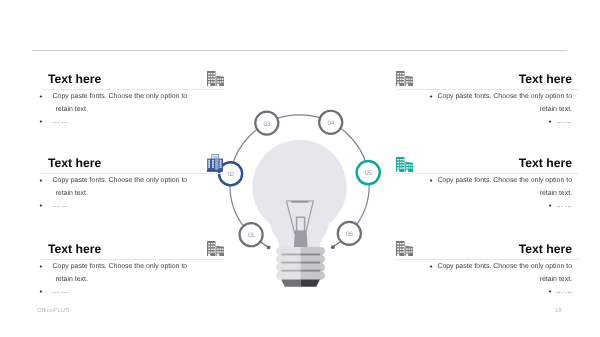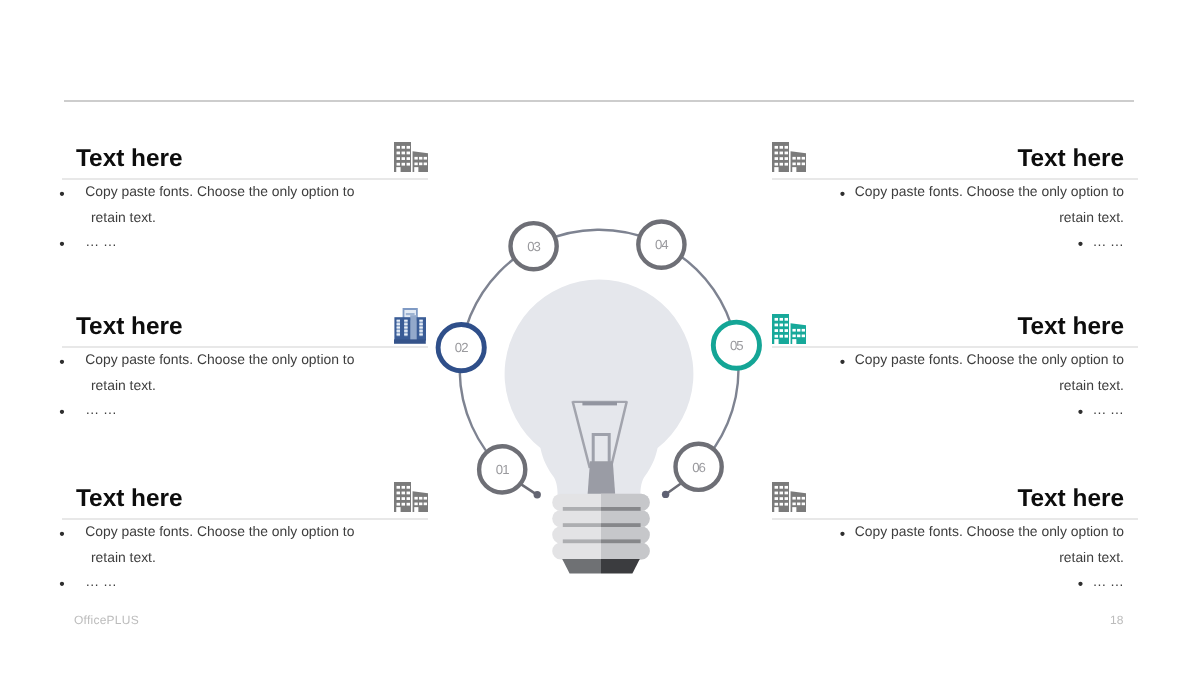--- a/index.html
+++ b/index.html
@@ -3,21 +3,21 @@
 <meta charset="utf-8">
 <style>
   html,body{margin:0;padding:0;}
   body{width:600px;height:337px;background:#ffffff;
        font-family:"Liberation Sans",sans-serif;overflow:hidden;position:relative;
        -webkit-font-smoothing:antialiased;text-rendering:geometricPrecision;}
   .slide{position:absolute;left:0;top:0;width:600px;height:337px;background:#fff;}
 
   .topline{position:absolute;left:32px;top:50px;width:535px;height:1.3px;background:#cdcdcd;}
 
-  .blk{position:absolute;width:183px;height:70px;}
+  .blk{position:absolute;width:183px;height:70px;margin-left:10px;}
   .blk .hdr{position:absolute;top:0;font-size:12.2px;font-weight:700;color:#0d0d0d;
             line-height:12px;white-space:nowrap;}
   .blk .rule{position:absolute;left:0;top:16px;width:183px;height:1px;background:#e8e8e8;}
   .blk .icon{position:absolute;top:-2px;}
   .blk ul{list-style:none;margin:0;padding:0;position:absolute;top:18px;width:149px;}
   .blk li{font-size:6.95px;color:#3d3d3d;line-height:12.6px;position:relative;}
   .blk li .bu{font-size:6.95px;color:#2f2f2f;display:inline-block;transform:translateY(1.3px) scale(1.12);transform-origin:50% 50%;}
   .blk li .sp{display:inline-block;width:4.6px;}
 
   .L .hdr{left:7px;}

